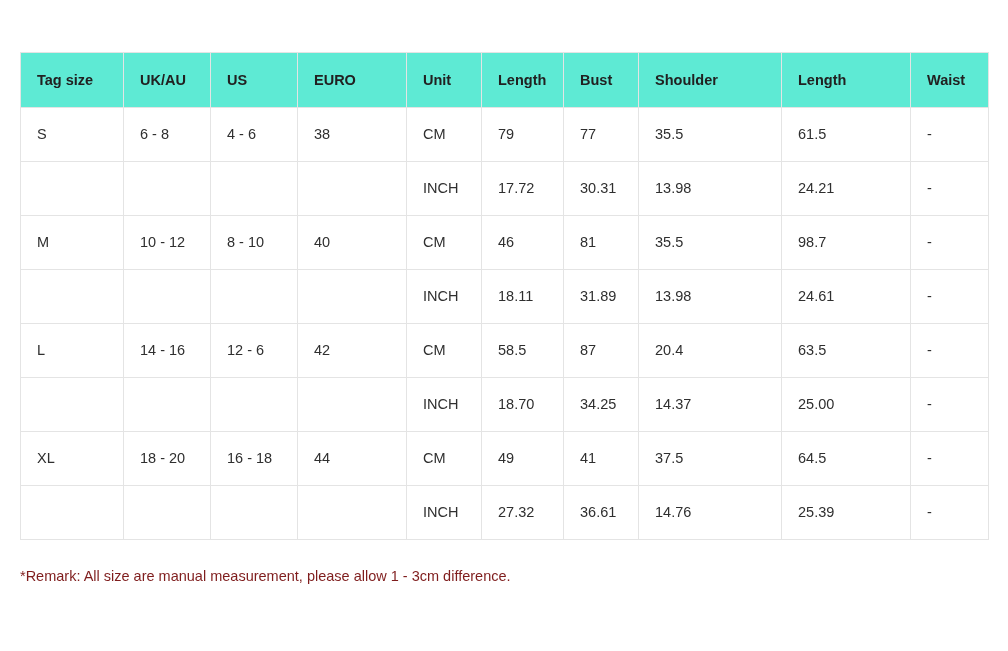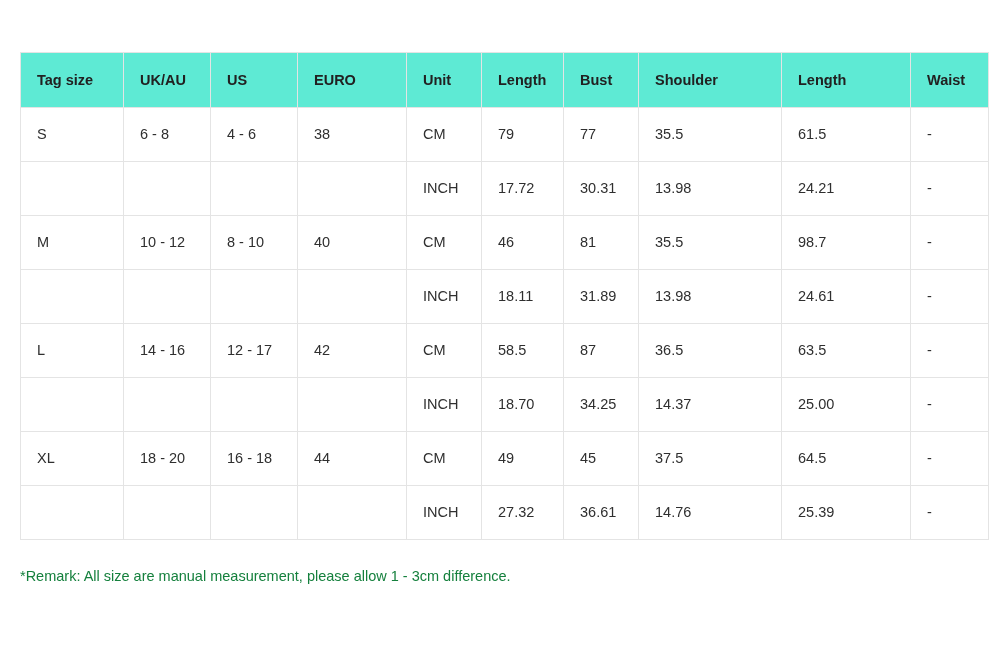--- a/index.html
+++ b/index.html
@@ -58,21 +58,21 @@
     height: 54px;
     font-size: 14.5px;
   }
   table.size-chart tbody td {
     background: #ffffff;
   }
   .remark {
     margin-top: 28px;
     padding-left: 0px;
     font-size: 14.5px;
-    color: #15803d;
+    color: #7f1d1d;
   }
 </style>
 </head>
 <body>
 
 <div class="page">
 
   <table class="size-chart">
     <colgroup>
       <col class="c0">
@@ -145,26 +145,26 @@
         <td>INCH</td>
         <td>18.11</td>
         <td>31.89</td>
         <td>13.98</td>
         <td>24.61</td>
         <td>-</td>
       </tr>
       <tr>
         <td>L</td>
         <td>14 - 16</td>
-        <td>12 - 17</td>
+        <td>12 - 6</td>
         <td>42</td>
         <td>CM</td>
         <td>58.5</td>
         <td>87</td>
-        <td>36.5</td>
+        <td>20.4</td>
         <td>63.5</td>
         <td>-</td>
       </tr>
       <tr>
         <td></td>
         <td></td>
         <td></td>
         <td></td>
         <td>INCH</td>
         <td>18.70</td>
@@ -173,21 +173,21 @@
         <td>25.00</td>
         <td>-</td>
       </tr>
       <tr>
         <td>XL</td>
         <td>18 - 20</td>
         <td>16 - 18</td>
         <td>44</td>
         <td>CM</td>
         <td>49</td>
-        <td>45</td>
+        <td>41</td>
         <td>37.5</td>
         <td>64.5</td>
         <td>-</td>
       </tr>
       <tr>
         <td></td>
         <td></td>
         <td></td>
         <td></td>
         <td>INCH</td>

